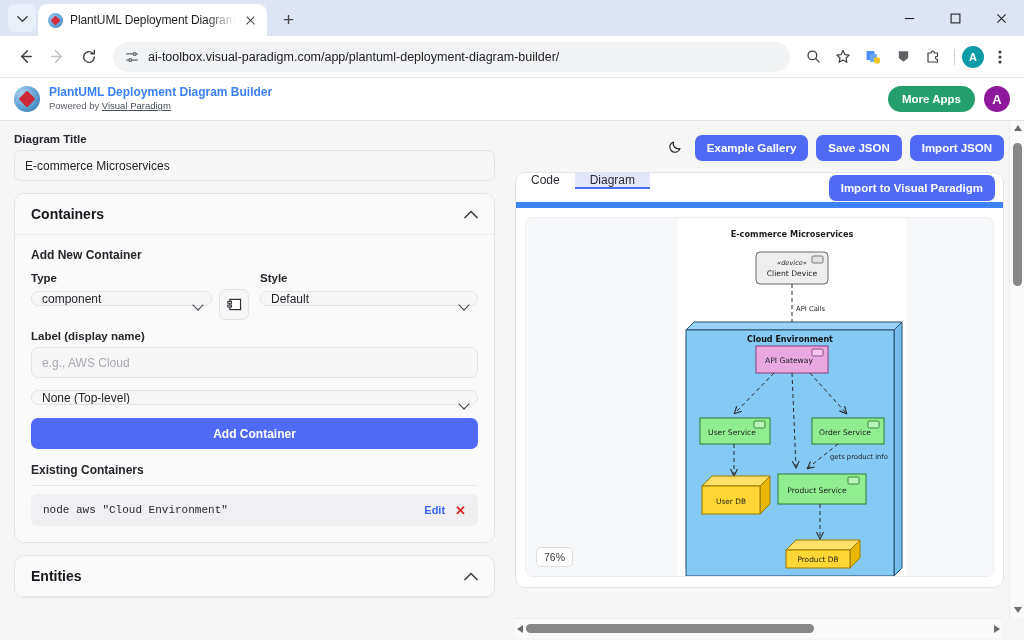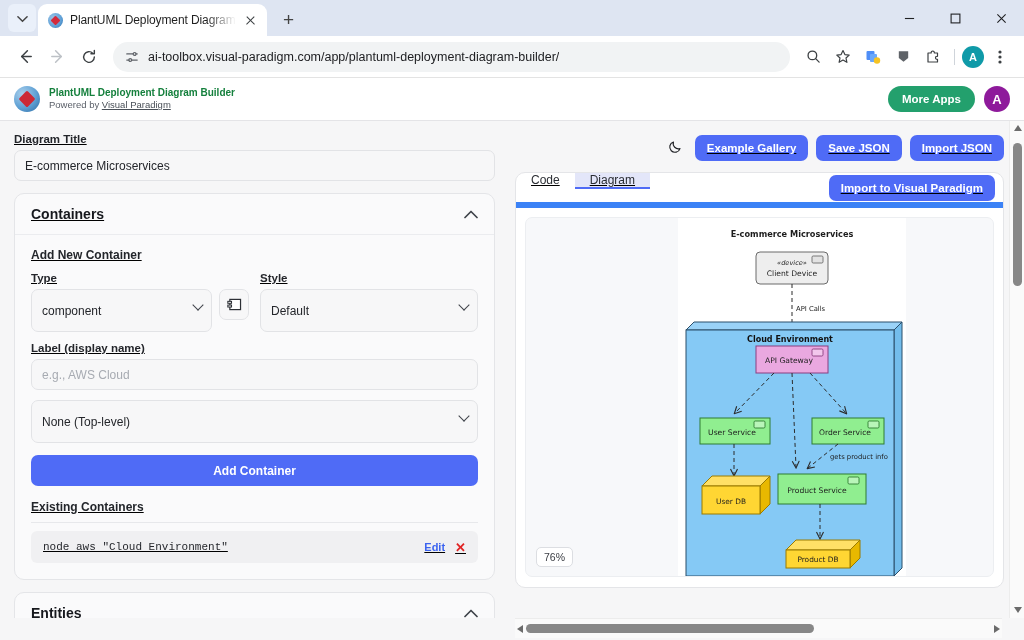--- a/index.html
+++ b/index.html
@@ -98,38 +98,38 @@
   }
   .app-logo {
     width: 26px; height: 26px; border-radius: 50%; flex: none;
     background: radial-gradient(circle at 32% 30%, #a9cfec 0%, #5ea0d4 55%, #2c6ba3 100%);
     display: flex; align-items: center; justify-content: center;
   }
   .app-logo::after {
     content: ""; width: 12px; height: 12px; background: #cc2936;
     transform: rotate(45deg); border-radius: 1.5px;
   }
-  .app-title { font-size: 10px; font-weight: bold; color: #15803d; line-height: 1.25; }
+  .app-title { font-size: 12px; font-weight: bold; color: #3b82f6; line-height: 1.25; }
   .app-sub { font-size: 9.5px; color: #5a5f68; line-height: 1.3; }
   .app-sub a { color: #4a5058; text-decoration: underline; }
   .header-spacer { flex: 1; }
   .more-apps {
     background: #23a06d; color: #fff; font-size: 11.5px; font-weight: bold;
     border: none; border-radius: 15px; padding: 7px 14px;
   }
   .header-avatar {
     width: 26px; height: 26px; border-radius: 50%; background: #8e1a9b;
     color: #fff; font-size: 13px; font-weight: bold;
     display: flex; align-items: center; justify-content: center;
   }
 
   
   .page {
     display: flex; height: 497px; background: #f6f6f7;
-    position: relative; overflow: hidden; text-decoration: underline;
+    position: relative; overflow: hidden;
   }
   .left-pane {
     width: 509px; padding: 12px 14px 0 14px; overflow: hidden;
   }
   .field-label {
     font-size: 11.5px; font-weight: bold; color: #24262b; margin-bottom: 5px;
   }
   .text-input {
     width: 100%; height: 31px; border: 1px solid #e2e3e6; border-radius: 7px;
     background: #f7f7f8; font-size: 12px; color: #24262b; padding: 0 10px;
@@ -146,21 +146,21 @@
     padding: 0 16px; border-bottom: 1px solid #ebecef;
   }
   .card-head h2 { font-size: 14px; font-weight: bold; color: #16181d; }
   .chev { color: #3f434a; font-size: 13px; }
   .card-body { padding: 13px 16px 16px 16px; }
   .section-title { font-size: 12px; font-weight: bold; color: #23262b; margin-bottom: 10px; }
 
   .row2 { display: flex; gap: 11px; }
   .col { flex: 1; min-width: 0; }
   .select {
-    width: 100%; height: 43px; border: 1px solid #e2e3e6; border-radius: 7px;
+    width: 100%; height: 15px; border: 1px solid #e2e3e6; border-radius: 7px;
     background: #f7f7f8; font-size: 12px; color: #24262b; padding: 0 26px 0 10px;
     appearance: none; -webkit-appearance: none;
     font-family: "Liberation Sans", sans-serif;
   }
   .select-wrap { position: relative; }
   .select-wrap::after {
     content: ""; position: absolute; right: 10px; top: 12px;
     width: 7px; height: 7px; border-right: 1.6px solid #3f434a;
     border-bottom: 1.6px solid #3f434a; transform: rotate(45deg);
     pointer-events: none;

